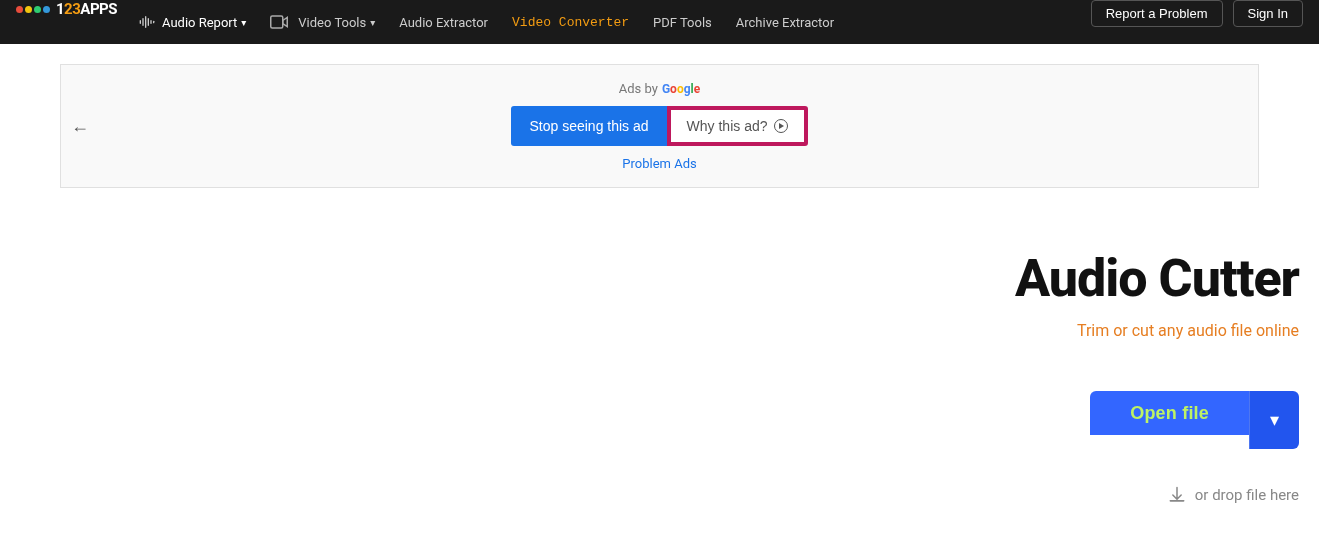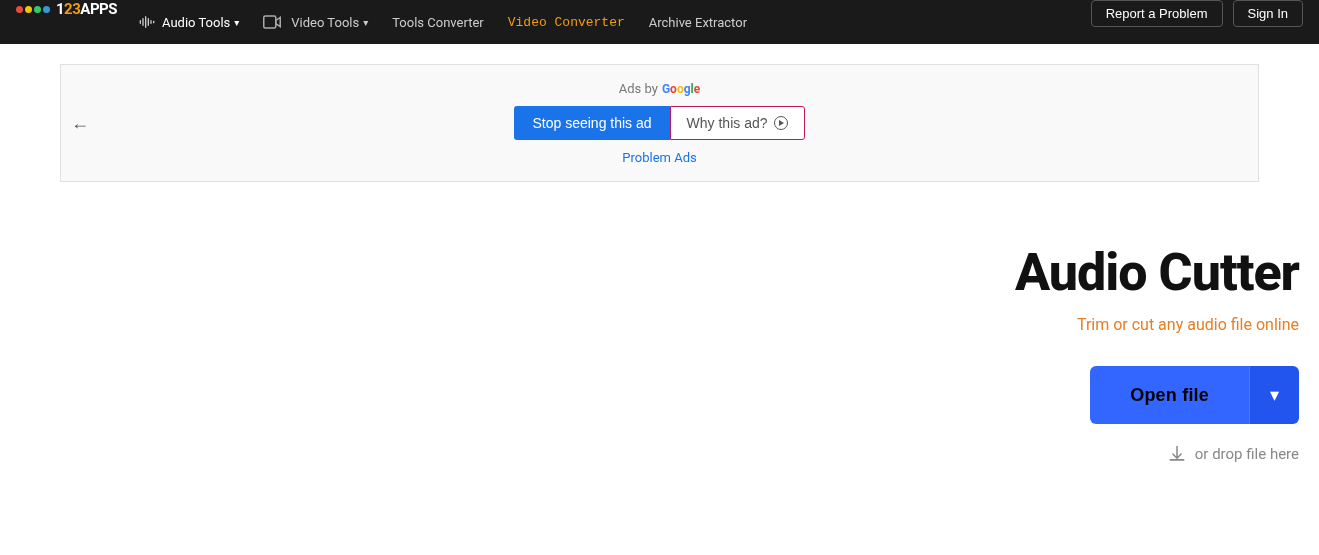--- a/index.html
+++ b/index.html
@@ -122,21 +122,21 @@
       color: #fff;
       border: none;
       padding: 8px 18px;
       font-size: 14px;
       cursor: pointer;
       border-radius: 3px 0 0 3px;
     }
     .btn-why-ad {
       background: #fff;
       color: #555;
-      border: 1px solid #be185d;
+      border: 4px solid #be185d;
       padding: 8px 16px;
       font-size: 14px;
       cursor: pointer;
       border-radius: 0 3px 3px 0;
       display: flex;
       align-items: center;
       gap: 6px;
     }
     .btn-why-ad .play-icon {
       width: 14px; height: 14px;
@@ -171,34 +171,34 @@
     .page-title {
       font-size: 52px;
       font-weight: 800;
       color: #111;
       margin-bottom: 12px;
       letter-spacing: -1px;
     }
     .page-subtitle {
       font-size: 16px;
       color: #e67e22;
-      margin-bottom: 32px;
+      margin-bottom: 51px;
     }
     .open-file-container {
       display: flex;
       border-radius: 6px;
       overflow: hidden;
       margin-bottom: 20px;
     }
     .btn-open-file {
       background: #3366ff;
-      color: #000000;
+      color: #bef264;
       border: none;
       padding: 0 40px;
-      height: 58px;
+      height: 44px;
       font-size: 18px;
       font-weight: 600;
       cursor: pointer;
       letter-spacing: 0.2px;
     }
     .btn-open-dropdown {
       background: #2255ee;
       color: #fff;
       border: none;
       width: 50px;
@@ -210,20 +210,21 @@
       justify-content: center;
       border-left: 1px solid rgba(255,255,255,0.2);
     }
 
     .drop-file-hint {
       display: flex;
       align-items: center;
       gap: 8px;
       color: #888;
       font-size: 15px;
+      margin-top: 16px;
     }
     .download-icon {
       display: flex;
       align-items: center;
       justify-content: center;
     }
     .download-icon svg { width: 20px; height: 20px; }
   </style>
 </head>
 <body>
@@ -245,43 +246,46 @@
     <span class="nav-icon audio-icon">
       <svg viewBox="0 0 24 24" xmlns="http://www.w3.org/2000/svg">
         <rect x="1" y="9" width="2" height="6" rx="1"></rect>
         <rect x="5" y="6" width="2" height="12" rx="1"></rect>
         <rect x="9" y="3" width="2" height="18" rx="1"></rect>
         <rect x="13" y="6" width="2" height="12" rx="1"></rect>
         <rect x="17" y="9" width="2" height="6" rx="1"></rect>
         <rect x="21" y="10" width="2" height="4" rx="1"></rect>
       </svg>
     </span>
-    <span>Audio Tools</span>
+    <span>Audio Report</span>
     <span class="chevron">▾</span>
   </div>
 
   <div class="nav-item">
     <span class="nav-icon" style="margin-right:6px;">
       <svg width="18" height="14" viewBox="0 0 24 18" fill="none" xmlns="http://www.w3.org/2000/svg">
         <rect x="1" y="1" width="16" height="16" rx="2" stroke="#aaa" stroke-width="2" fill="none"></rect>
         <path d="M17 7l6-4v12l-6-4V7z" stroke="#aaa" stroke-width="2" fill="none"></path>
       </svg>
     </span>
     <span>Video Tools</span>
     <span class="chevron">▾</span>
   </div>
 
   <div class="nav-item">
-    <span>Tools Converter</span>
+    <span>Audio Extractor</span>
   </div>
 
   <div class="nav-item" style="color:#f39c12;font-family:Liberation Mono, monospace;">
     <span>Video Converter</span>
   </div>
 
+  <div class="nav-item">
+    <span>PDF Tools</span>
+  </div>
 
   <div class="nav-item">
     <span>Archive Extractor</span>
   </div>
 
   <div class="nav-spacer"></div>
 
   <button class="nav-btn">Report a Problem</button>
   <button class="nav-btn">Sign In</button>
 </nav>

